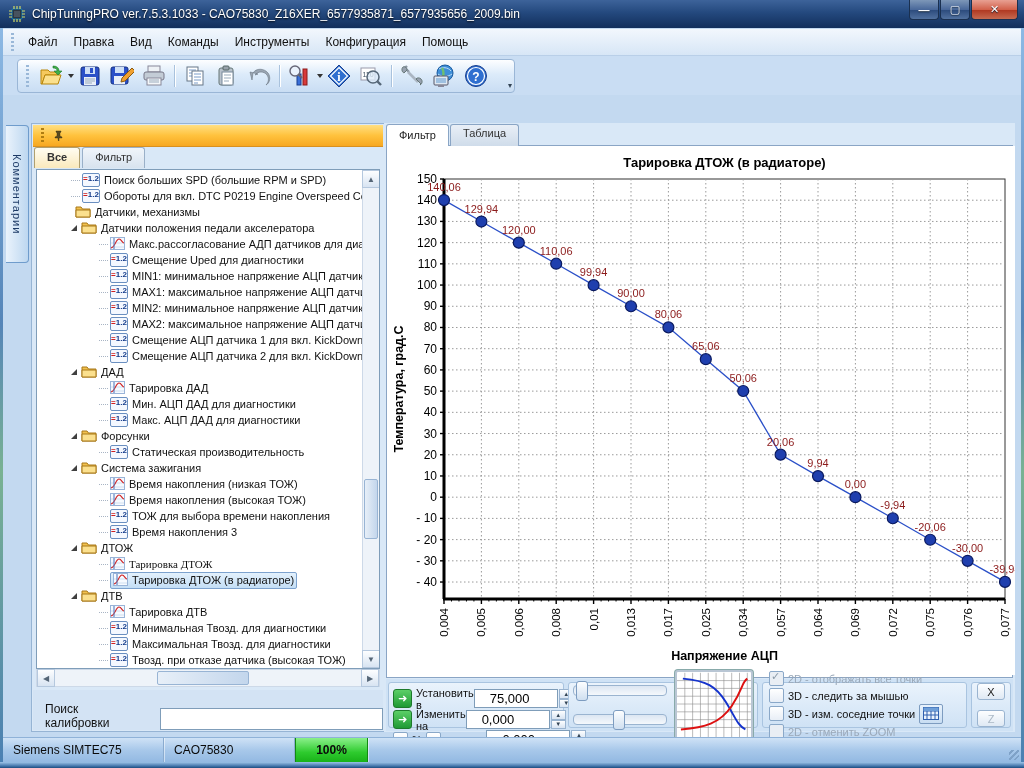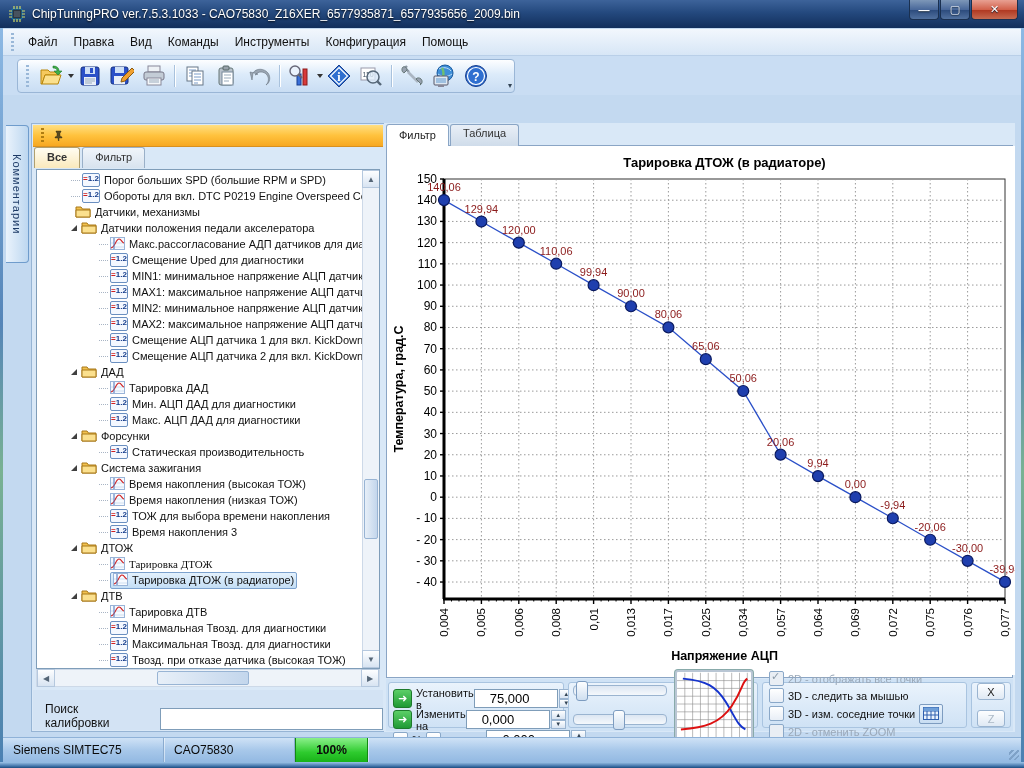--- a/index.html
+++ b/index.html
@@ -315,21 +315,21 @@
         </div>
       <div class="tree">
         <div class="tree-inner" id="tree-rows">
             <div class="trow" style="padding-left: 34px;">
               <span class="stub"></span>
               <span style="display: flex; align-items: center;">
                 <span class="tico ic-param">
                   <span class="eq">=</span>
                   <span class="num">1.2</span>
                 </span>
-                <span>Порог больших SPD (большие RPM и SPD)</span>
+                <span>Поиск больших SPD (большие RPM и SPD)</span>
               </span>
             </div>
             <div class="trow" style="padding-left: 34px;">
               <span class="stub"></span>
               <span style="display: flex; align-items: center;">
                 <span class="tico ic-param">
                   <span class="eq">=</span>
                   <span class="num">1.2</span>
                 </span>
                 <span>Обороты для вкл. DTC P0219 Engine Overspeed Condit</span>
@@ -510,33 +510,33 @@
             </div>
             <div class="trow" style="padding-left: 62px;">
               <span class="stub"></span>
               <span style="display: flex; align-items: center;">
                 <span class="tico"><svg width="15" height="13" viewBox="0 0 15 13">
                     <rect x="0.5" y="0.5" width="14" height="12" fill="#f6faff" stroke="#9ab4d8"></rect>
                     <path d="M4 1v11M1 10h13M1 6h13" stroke="#c8d8ec" stroke-width="0.8"></path>
                     <path d="M1 11 C5 10 6 2 9 2 c2.5 0 3 4 5 4" fill="none" stroke="#d02020" stroke-width="1.1"></path>
                     <path d="M4 1v11" stroke="#5a7ec0"></path>
                   </svg></span>
-                <span>Время накопления (высокая ТОЖ)</span>
+                <span>Время накопления (низкая ТОЖ)</span>
               </span>
             </div>
             <div class="trow" style="padding-left: 62px;">
               <span class="stub"></span>
               <span style="display: flex; align-items: center;">
                 <span class="tico"><svg width="15" height="13" viewBox="0 0 15 13">
                     <rect x="0.5" y="0.5" width="14" height="12" fill="#f6faff" stroke="#9ab4d8"></rect>
                     <path d="M4 1v11M1 10h13M1 6h13" stroke="#c8d8ec" stroke-width="0.8"></path>
                     <path d="M1 11 C5 10 6 2 9 2 c2.5 0 3 4 5 4" fill="none" stroke="#d02020" stroke-width="1.1"></path>
                     <path d="M4 1v11" stroke="#5a7ec0"></path>
                   </svg></span>
-                <span>Время накопления (низкая ТОЖ)</span>
+                <span>Время накопления (высокая ТОЖ)</span>
               </span>
             </div>
             <div class="trow" style="padding-left: 62px;">
               <span class="stub"></span>
               <span style="display: flex; align-items: center;">
                 <span class="tico ic-param">
                   <span class="eq">=</span>
                   <span class="num">1.2</span>
                 </span>
                 <span>ТОЖ для выбора времени накопления</span>

